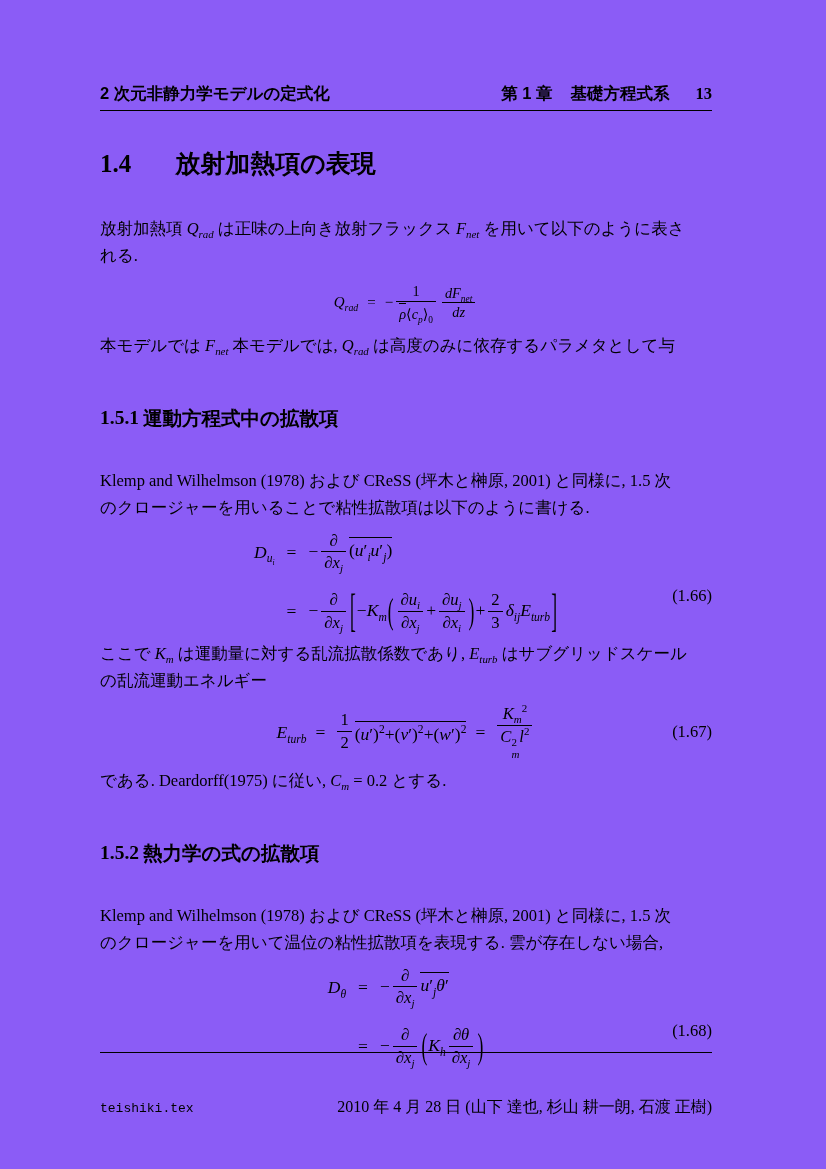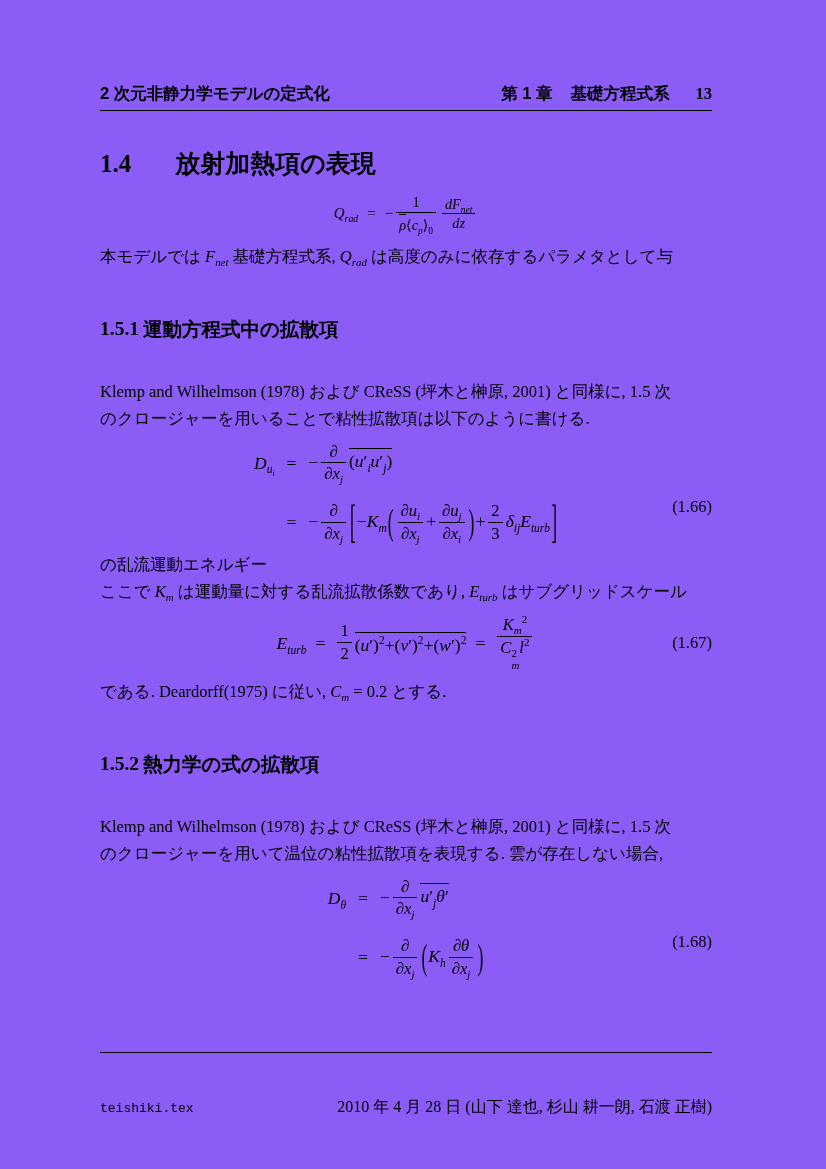--- a/index.html
+++ b/index.html
@@ -73,27 +73,31 @@
         <span class="pageno">13</span>
       </span>
     </div>
     <div class="headrule"></div>
 
     <div class="sec sec1">
       <span class="num">1.4</span>
       <span class="ttl">放射加熱項の表現</span>
     </div>
 
+    <div class="para">
+      <div class="line"><span>放射加熱項 </span><span class="mv"><i>Q</i><sub><i>rad</i></sub></span><span> は正味の上向き放射フラックス </span><span class="mv"><i>F</i><sub><i>net</i></sub></span><span> を用いて以下のように表さ</span></div>
+      <div class="line"><span>れる.</span></div>
+    </div>
 
     <div class="disp">
       <span class="mv"><i>Q</i><sub><i>rad</i></sub></span><span class="rel">=</span><span>−</span><span class="fr"><span class="n">1</span><span class="d"><span class="ov"><i>ρ</i></span><span>⟨</span><i>c</i><sub><i>p</i></sub><span>⟩</span><sub>0</sub></span></span><span class="fr"><span class="n"><i>d</i><i>F</i><sub><i>net</i></sub></span><span class="d"><i>d</i><i>z</i></span></span>
     </div>
 
     <div class="para tight">
-      <div class="line"><span>本モデルでは </span><span class="mv"><i>F</i><sub><i>net</i></sub></span><span> 基礎方程式系, </span><span class="mv"><i>Q</i><sub><i>rad</i></sub></span><span> は高度のみに依存するパラメタとして与</span></div>
+      <div class="line"><span>本モデルでは </span><span class="mv"><i>F</i><sub><i>net</i></sub></span><span> 本モデルでは, </span><span class="mv"><i>Q</i><sub><i>rad</i></sub></span><span> は高度のみに依存するパラメタとして与</span></div>
     </div>
 
 
     <div class="sec sec2">
       <span class="num">1.5.1</span>
       <span class="ttl">運動方程式中の拡散項</span>
     </div>
 
     <div class="para">
       <div class="line"><span>Klemp and Wilhelmson (1978) および CReSS (坪木と榊原, 2001) と同様に, 1.5 次</span></div>
@@ -106,22 +110,22 @@
         <span class="cm">=</span>
         <span class="cr"><span>−</span><span class="fr"><span class="n"><i>∂</i></span><span class="d"><i>∂</i><i>x</i><sub><i>j</i></sub></span></span><span class="ov"><span>(</span><i>u</i><span>′</span><sub><i>i</i></sub><i>u</i><span>′</span><sub><i>j</i></sub><span>)</span></span></span>
         <span class="cl"></span>
         <span class="cm">=</span>
         <span class="cr"><span>−</span><span class="fr"><span class="n"><i>∂</i></span><span class="d"><i>∂</i><i>x</i><sub><i>j</i></sub></span></span><span class="bg xl">[</span><span>−</span><span class="mv"><i>K</i><sub><i>m</i></sub></span><span class="bg">(</span><span class="fr"><span class="n"><i>∂</i><i>u</i><sub><i>i</i></sub></span><span class="d"><i>∂</i><i>x</i><sub><i>j</i></sub></span></span><span>+</span><span class="fr"><span class="n"><i>∂</i><i>u</i><sub><i>j</i></sub></span><span class="d"><i>∂</i><i>x</i><sub><i>i</i></sub></span></span><span class="bg">)</span><span>+</span><span class="fr"><span class="n">2</span><span class="d">3</span></span><span class="mv"><i>δ</i><sub><i>ij</i></sub></span><span class="mv"><i>E</i><sub><i>turb</i></sub></span><span class="bg xl">]</span></span>
       </div>
       <span class="eqno low">(1.66)</span>
     </div>
 
     <div class="para tight">
+      <div class="line"><span>ここで </span><span class="mv"><i>K</i><sub><i>m</i></sub></span><span> は運動量に対する乱流拡散係数であり, </span><span class="mv"><i>E</i><sub><i>turb</i></sub></span><span> はサブグリッドスケール</span></div>
       <div class="line"><span>の乱流運動エネルギー</span></div>
-      <div class="line"><span>ここで </span><span class="mv"><i>K</i><sub><i>m</i></sub></span><span> は運動量に対する乱流拡散係数であり, </span><span class="mv"><i>E</i><sub><i>turb</i></sub></span><span> はサブグリッドスケール</span></div>
     </div>
 
     <div class="eqblock">
       <div class="crow">
         <span class="mv"><i>E</i><sub><i>turb</i></sub></span>
           <span class="rel">=</span>
           <span class="fr">
             <span class="n">1</span>
             <span class="d">2</span>
           </span>

